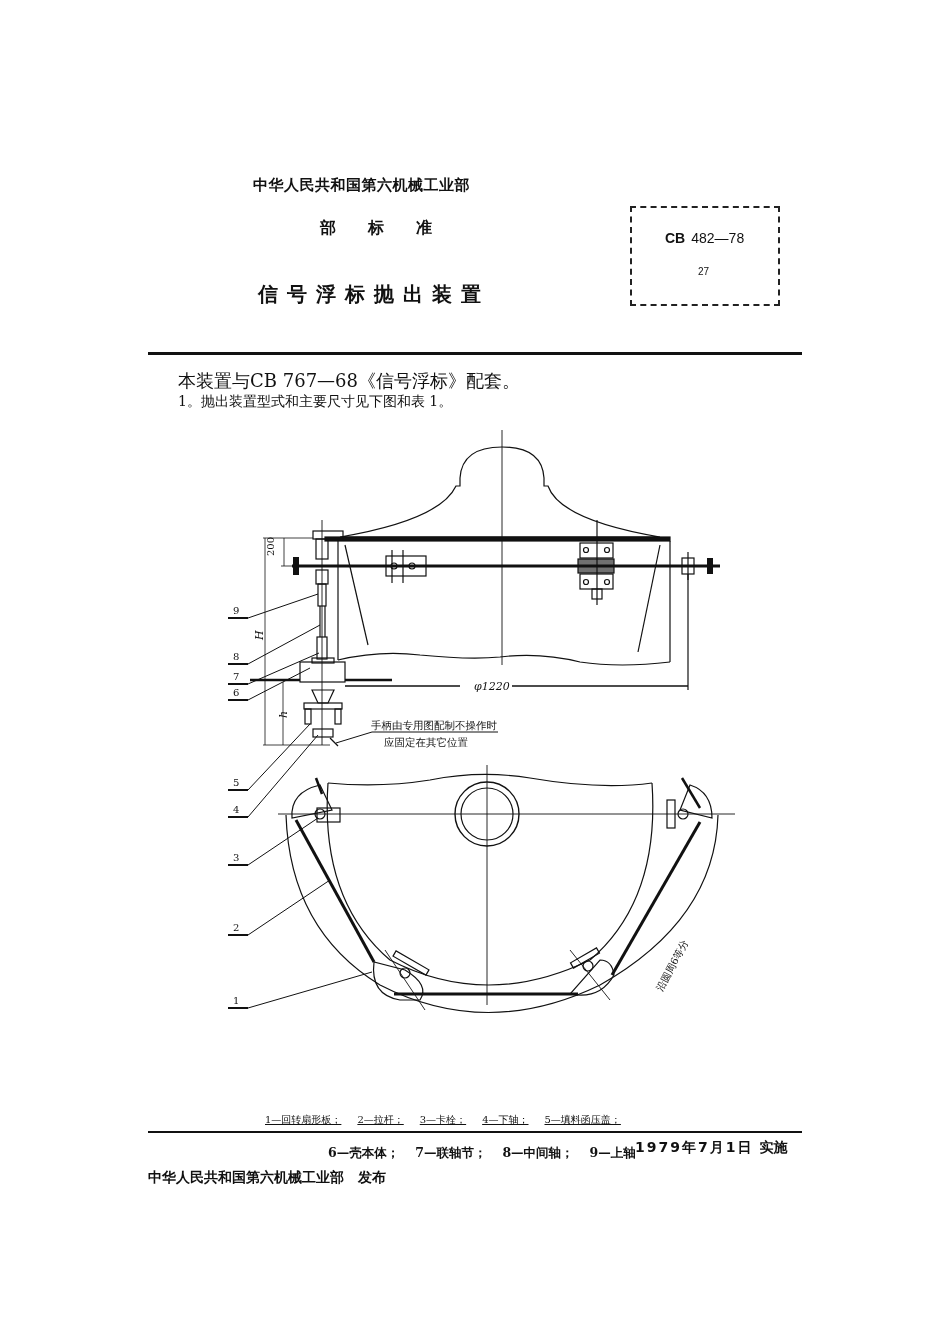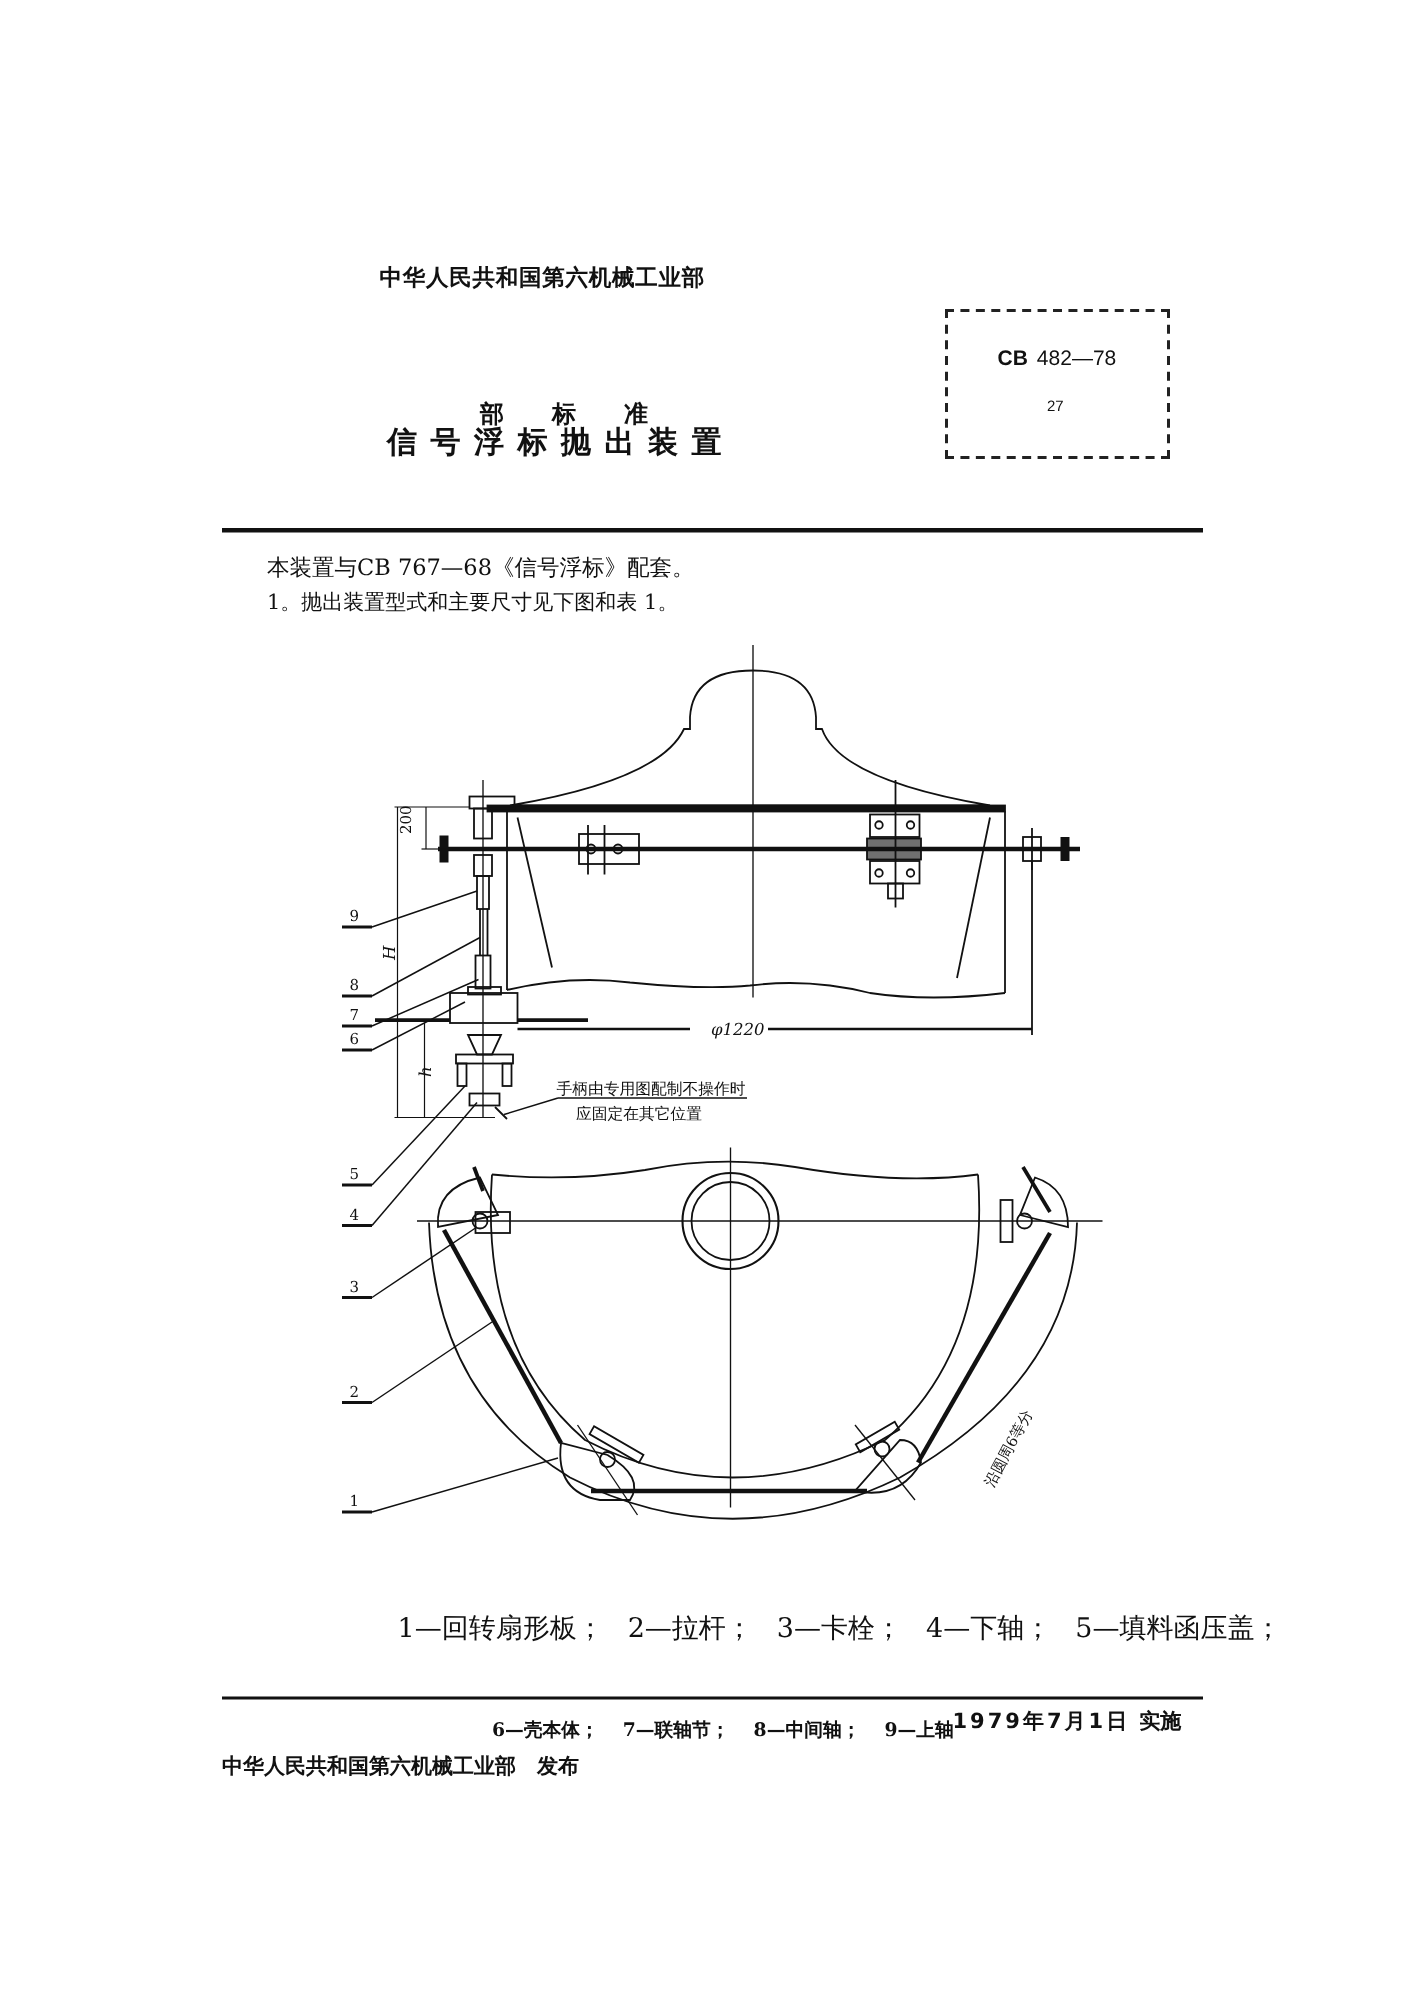--- a/index.html
+++ b/index.html
@@ -1,30 +1,30 @@
 <!DOCTYPE html>
 <html><head>
 <meta charset="utf-8">
 <style>
   html, body { margin: 0; padding: 0; background: #ffffff; }
   body { width: 950px; height: 1343px; position: relative; overflow: hidden; color: #111; font-family: "DejaVu Sans", sans-serif; }
   .abs { position: absolute; }
   .hdr-org { left: 253px; top: 176px; font-size: 15px; font-weight: bold; letter-spacing: 0.5px; }
-  .hdr-type { left: 320px; top: 218px; font-size: 16px; font-weight: bold; word-spacing: 0; margin-top: 48px; }
+  .hdr-type { left: 320px; top: 218px; font-size: 16px; font-weight: bold; word-spacing: 0; }
   .hdr-type span { display: inline-block; margin-right: 32px; }
   .hdr-title { left: 258px; top: 281px; font-size: 20px; font-weight: bold; letter-spacing: 9px; }
   .code-box { left: 630px; top: 206px; width: 150px; height: 100px; border: 2px dashed #222; box-sizing: border-box; }
   .code-num { left: 665px; top: 230px; font-size: 14px; font-family: "Liberation Sans", sans-serif; }
   .code-num b { font-weight: bold; margin-right: 6px; }
   .code-page { left: 698px; top: 266px; font-size: 10px; font-family: "Liberation Sans", sans-serif; }
   .rule-top { left: 148px; top: 352px; width: 654px; height: 3px; background: #111; }
-  .intro { left: 178px; top: 369px; font-size: 15px; font-family: "DejaVu Serif", serif; }
+  .intro { left: 178px; top: 369px; font-size: 18px; font-family: "DejaVu Serif", serif; }
   .item1 { left: 178px; top: 393px; font-size: 14px; font-family: "DejaVu Serif", serif; }
   .drawing { left: 210px; top: 425px; }
-  .legend1 { left: 265px; top: 1073px; font-size: 18px; font-family: "DejaVu Serif", serif; }
+  .legend1 { left: 265px; top: 1113px; font-size: 10px; font-family: "DejaVu Serif", serif; text-decoration: underline; }
   .legend2 { left: 328px; top: 1145px; font-size: 12.5px; font-family: "DejaVu Serif", serif; font-weight: bold; }
   .legend1 span, .legend2 span { margin-right: 16px; }
   .rule-bottom { left: 148px; top: 1131px; width: 654px; height: 2px; background: #111; }
   .footer-left { left: 148px; top: 1139px; font-size: 14px; font-weight: bold; margin-top: 30px; }
   .footer-right { left: 635px; top: 1139px; font-size: 14px; font-weight: bold; letter-spacing: 2px; }
   .footer-right .impl { margin-left: 6px; letter-spacing: 0; text-align: right; }
   svg text { font-family: "DejaVu Serif", serif; }
 </style>
 </head>
 <body>

